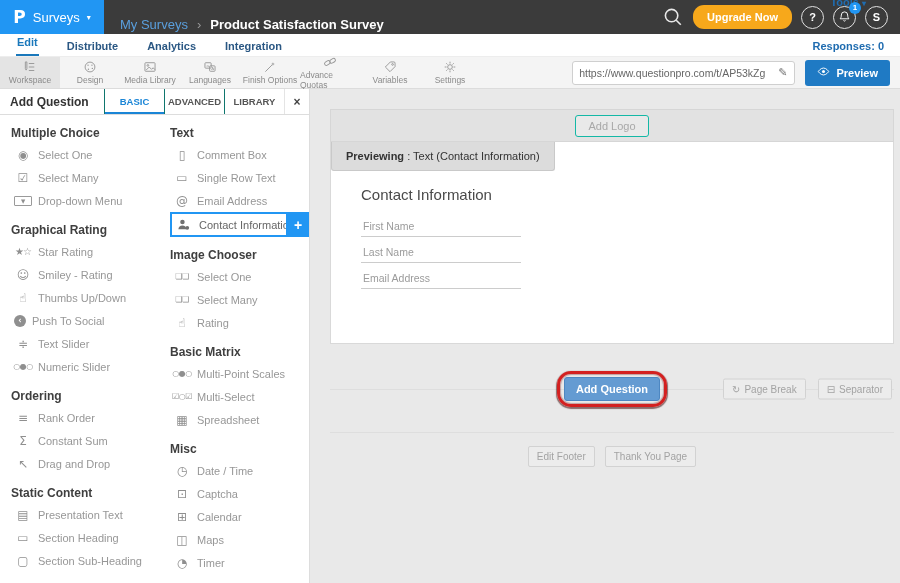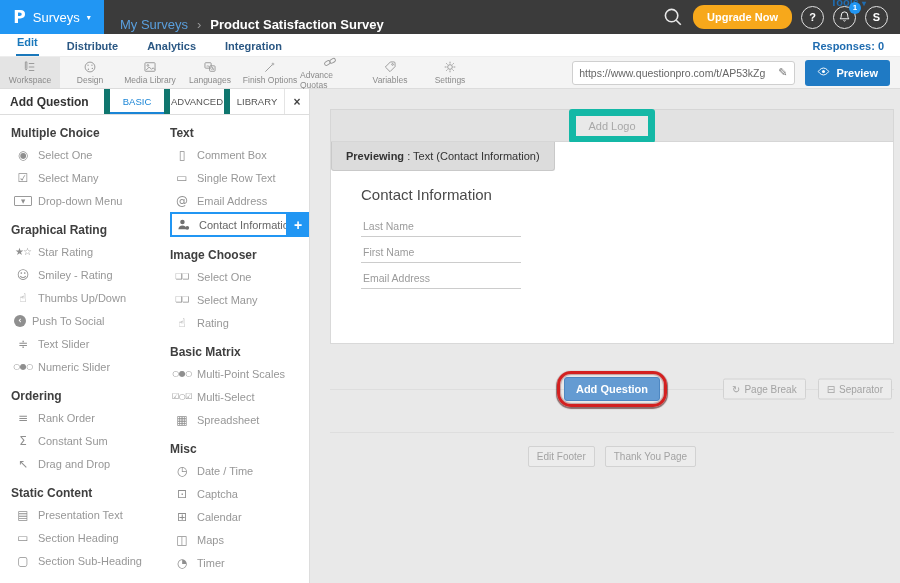--- a/index.html
+++ b/index.html
@@ -45,21 +45,21 @@
   .url-edit { padding:0 7px; color:#777; font-size:11px; cursor:pointer; }
   .preview-btn { background:#1f7ac4; color:#fff; border:none; border-radius:3px; height:26px; padding:0 12px;
     font-size:11px; font-weight:bold; font-family:inherit; display:flex; align-items:center; gap:6px; cursor:pointer; }
   .preview-btn svg { width:13px; height:13px; stroke:#fff; fill:none; stroke-width:1.3; }
   
   .main { flex:1; display:flex; min-height:0; }
   .left-panel { width:310px; flex:0 0 310px; background:#fff; border-right:1px solid #ddd; display:flex; flex-direction:column; }
   .panel-header { height:26px; flex:0 0 26px; display:flex; align-items:stretch; border-bottom:1px solid #ddd; }
   .panel-title { flex:1; display:flex; align-items:center; padding-left:10px; font-size:12px; font-weight:bold; color:#333; }
   .panel-tab { width:60px; display:flex; align-items:center; justify-content:center; font-size:9.5px; color:#555;
-    border-left:6px solid #0f766e; cursor:pointer; }
+    border-left:1px solid #0f766e; cursor:pointer;font-weight:bold; }
   .panel-tab.active { color:#1a85d6; box-shadow:inset 0 -2px 0 #1a85d6; }
   .panel-close { width:25px; display:flex; align-items:center; justify-content:center; border-left:1px solid #e4e4e4;
     color:#444; font-size:12px; font-weight:bold; cursor:pointer; }
   .panel-body { flex:1; display:flex; overflow:hidden; }
   .p-col { padding-left:11px; }
   .p-col.c1 { width:160px; }
   .p-col.c2 { width:150px; }
   .p-sec-title { font-size:12px; font-weight:bold; color:#3f3f3f; margin:11px 0 3px 0; }
   .p-item { display:flex; align-items:center; height:23px; gap:6px; padding-left:3px; font-size:11px; color:#979797; cursor:pointer; }
   .p-icon { width:18px; min-width:18px; display:inline-flex; align-items:center; justify-content:center;
@@ -70,21 +70,21 @@
     margin-right:24px; color:#666; background:#fff; }
   .plus-btn { position:absolute; right:-24px; top:-2px; width:24px; height:25px; background:#2196f3; color:#fff;
     display:flex; align-items:center; justify-content:center; font-size:14px; font-weight:bold; cursor:pointer; }
   .g-box { border:1px solid #9a9a9a; font-size:5.5px; padding:1px 2px; border-radius:1px; width:auto; }
   .g-social { background:#8f8f8f; color:#fff; border-radius:50%; width:12px; height:12px; min-width:12px; font-size:8px; font-weight:bold; }
   .g-sm { font-size:8px; letter-spacing:-0.5px; }
   .g-star { font-size:10px; letter-spacing:-1px; }
   
   .canvas { flex:1; background:#e9e9e9; padding:20px 6px 0 20px; position:relative; overflow:hidden; }
   .logo-band { height:33px; background:#e2e2e2; border:1px solid #d6d6d6; display:flex; align-items:center; justify-content:center; }
-  .add-logo-btn { background:#e9e9e9; border:7px solid #14b8a6; border-radius:3px; color:#a8a8a8; font-size:11px;
+  .add-logo-btn { background:#e9e9e9; border:1px solid #14b8a6; border-radius:3px; color:#a8a8a8; font-size:11px;
     padding:4px 12px; font-family:inherit; cursor:pointer; }
   .survey-card { background:#fff; border:1px solid #d9d9d9; border-top:none; height:202px; position:relative; }
   .preview-tab { position:absolute; top:0; left:0; background:#dcdcdc; border:1px solid #c9c9c9; border-top:none;
     border-radius:0 0 3px 3px; padding:8px 14px; font-size:11px; color:#333; cursor:default; }
   .preview-tab .pv-bold { font-weight:bold;margin-top:18px; }
   .form-area { padding:44px 0 0 30px; }
   .form-title { font-size:15px; color:#4a4a4a; margin-bottom:8px; }
   .form-field { width:160px; border-bottom:1px solid #ccc; color:#9b9b9b; font-size:10.5px; padding:9px 0 4px 2px; cursor:text; }
   .actions-row { position:relative; height:58px; margin-top:16px; display:flex; align-items:center; justify-content:center; }
   .actions-line { position:absolute; left:0; right:0; top:50%; border-top:1px solid #dedede; }
@@ -404,22 +404,22 @@
     <div class="logo-band">
       <button class="add-logo-btn">Add Logo</button>
     </div>
     <div class="survey-card">
       <div class="preview-tab">
         <span class="pv-bold">Previewing</span><span> : Text (Contact Information)</span>
       </div>
       <div class="form-area">
         <div class="form-title">Contact Information</div>
         <div id="form-fields">
+            <div class="form-field">First Name</div>
             <div class="form-field">Last Name</div>
-            <div class="form-field">First Name</div>
             <div class="form-field">Email Address</div>
           </div>
       </div>
     </div>
 
     <div class="actions-row">
       <span class="actions-line"></span>
       <span class="red-ring">
         <button class="add-q-btn">Add Question</button>
       </span>

